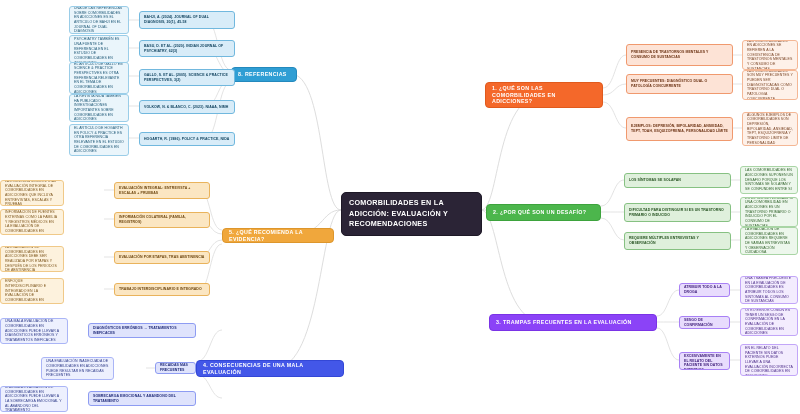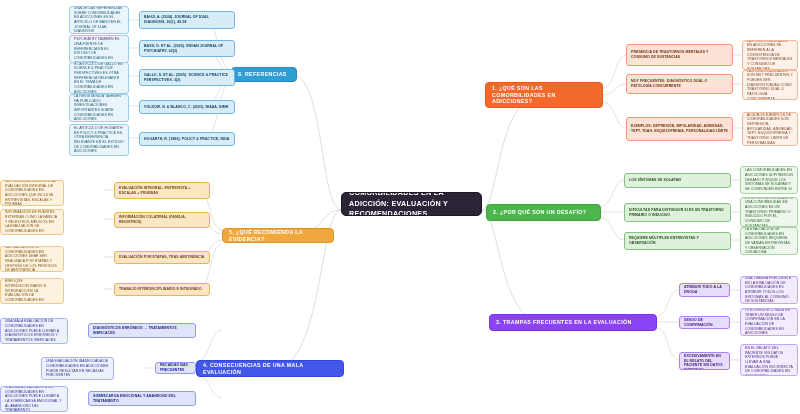--- a/index.html
+++ b/index.html
@@ -153,21 +153,21 @@
       <path d="M231,79 C218,79 218,106 206,106"></path>
       <path d="M231,82 C218,82 218,138 206,138"></path>
       <path d="M139,20 L129,20"></path>
       <path d="M139,48 L129,48"></path>
       <path d="M139,76 L129,76"></path>
       <path d="M139,106 L129,106"></path>
       <path d="M139,138 L129,138"></path>
     </g>
   </svg>
 
-  <div class="node n-root" style="left:341px; top:192px; width:141px; height:24px;">
+  <div class="node n-root" style="left:341px; top:192px; width:141px; height:44px;">
     <span>COMORBILIDADES EN LA ADICCIÓN: EVALUACIÓN Y RECOMENDACIONES</span>
   </div>
 
   <div class="node branch b-orange" style="left:485px; top:82px; width:118px; height:26px;">
     <span>1. ¿QUÉ SON LAS COMORBILIDADES EN ADICCIONES?</span>
   </div>
   <div class="node lv2 t-orange" style="left:626px; top:44px; width:107px; height:22px;">
     <span>PRESENCIA DE TRASTORNOS MENTALES Y CONSUMO DE SUSTANCIAS</span>
   </div>
   <div class="node lv3 t-orange" style="left:742px; top:40px; width:56px; height:30px;">

